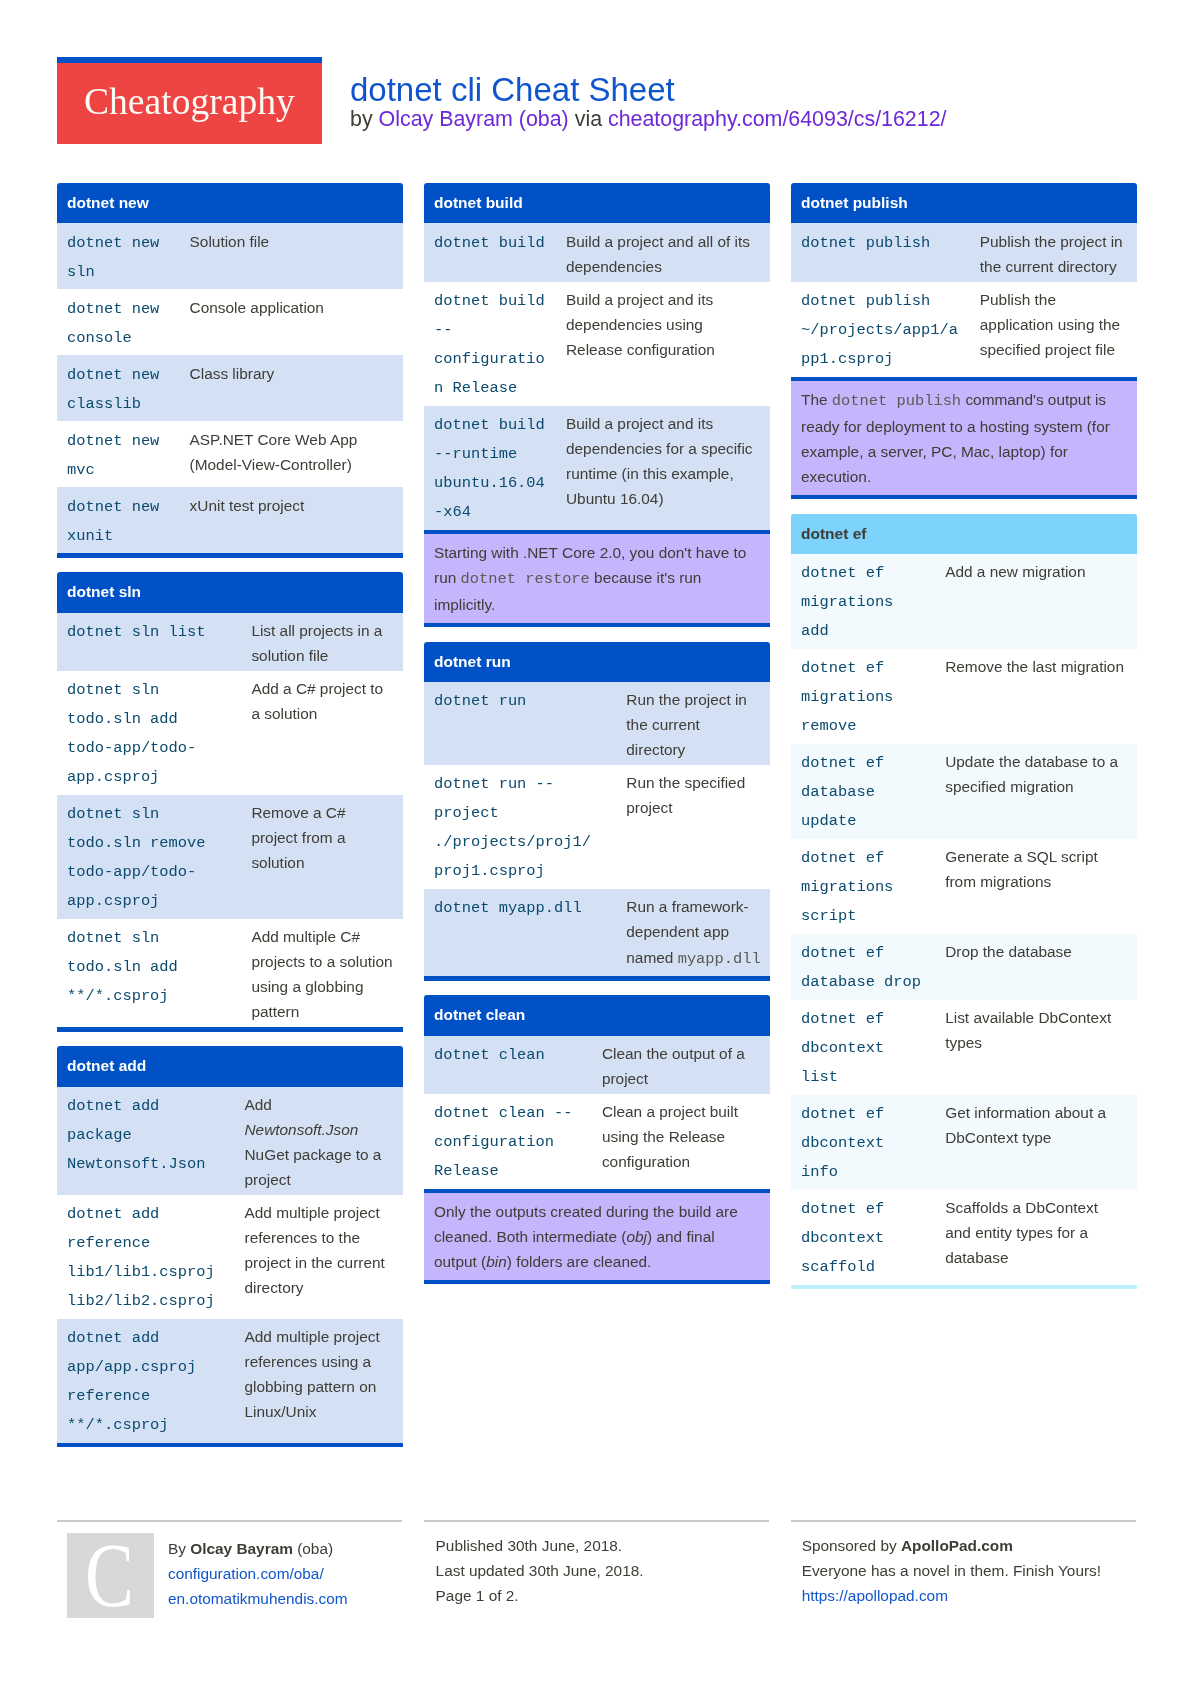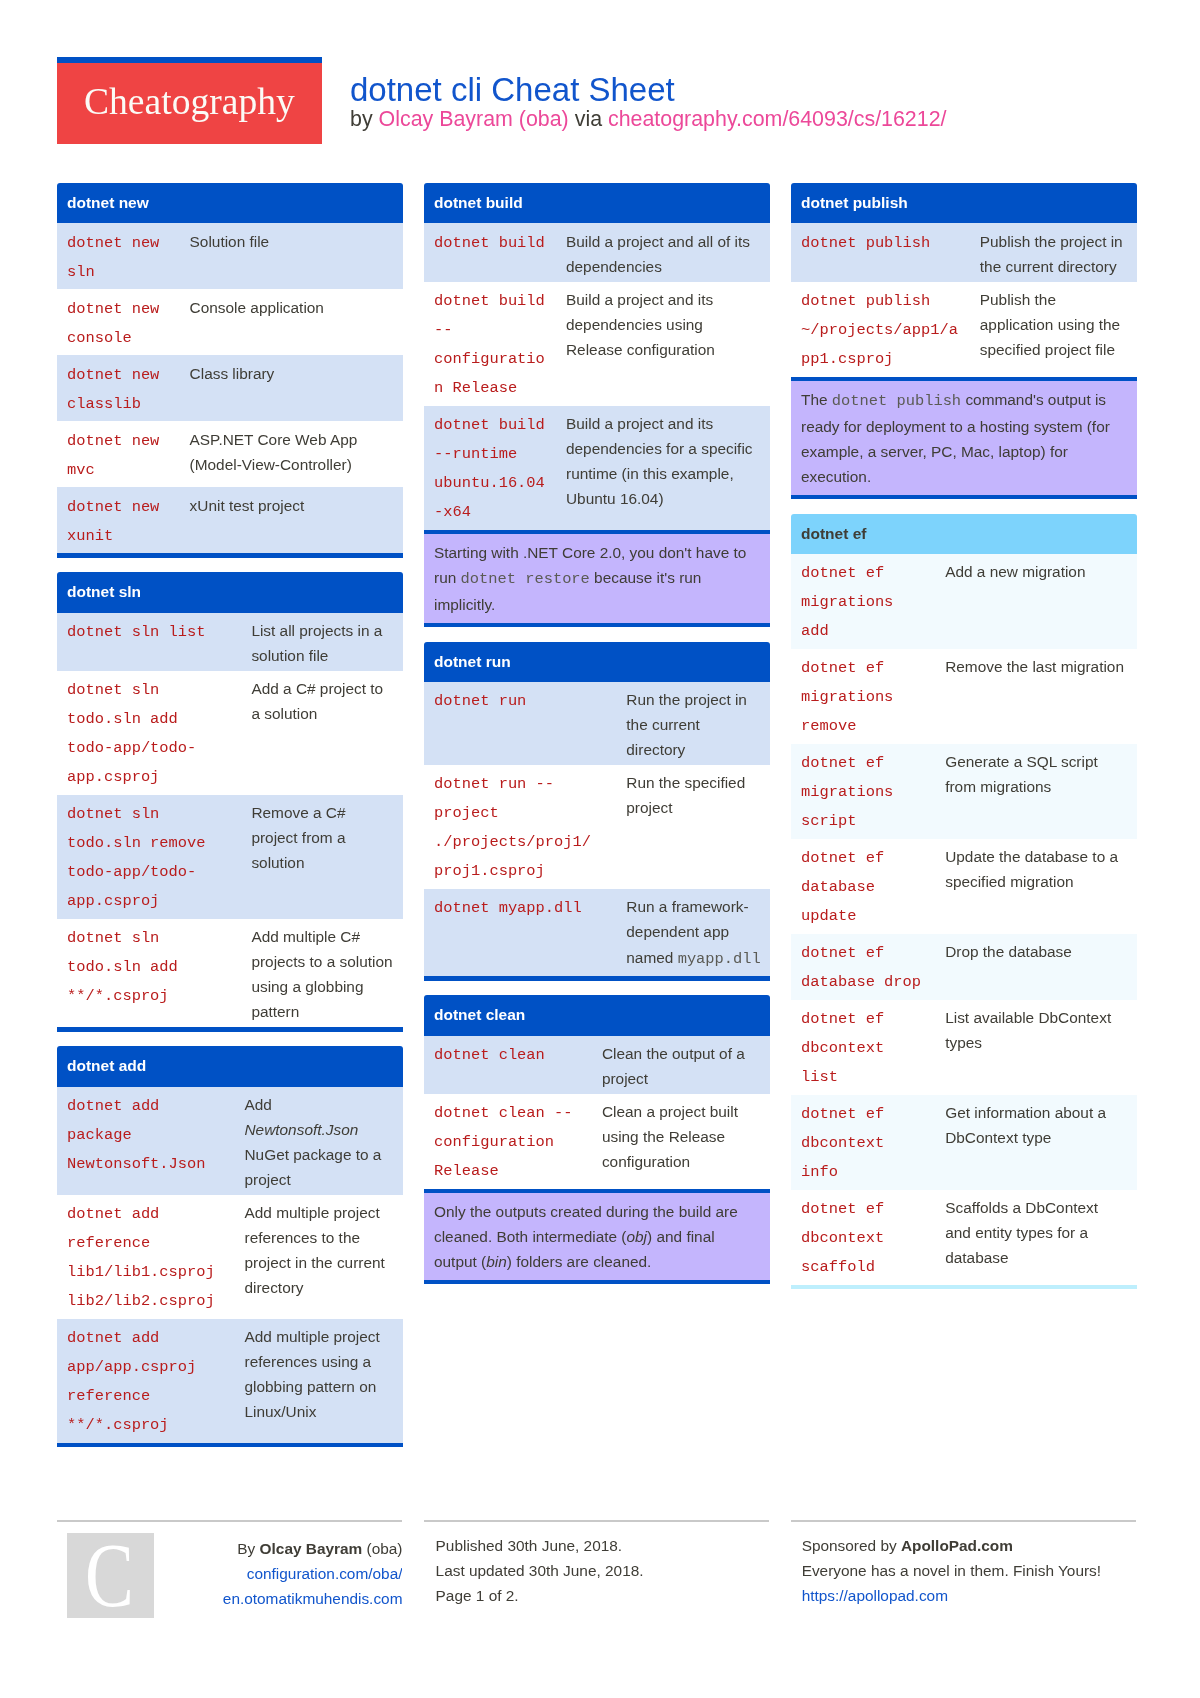--- a/index.html
+++ b/index.html
@@ -10,58 +10,58 @@
         transform:translateZ(0);}
 
   
   .hdr{position:absolute;left:57px;top:57px;}
   .logo{width:265px;height:87px;background:#ef4444;border-top:6px solid #0051C5;box-sizing:border-box;
         position:relative;}
   .logo-text{position:absolute;left:27px;top:17px;font-family:"Liberation Serif",serif;font-size:37.6px;
              color:#fbfbf6;letter-spacing:0px;line-height:44px;}
   .title{position:absolute;left:350px;top:74.5px;font-size:33px;color:#1155CC;line-height:30px;white-space:nowrap;}
   .byline{position:absolute;left:350px;top:105px;font-size:21.4px;line-height:28px;white-space:nowrap;color:#3F3D36;}
-  .byline a{color:#ec4899;text-decoration:none;margin-top:40px;}
+  .byline a{color:#6d28d9;text-decoration:none;margin-top:40px;}
 
   
   .cols{position:absolute;left:57px;top:175px;width:1080px;}
   .col{width:345.5px;float:left;}
   .col+.col{margin-left:21.5px;}
 
   .sec{margin-bottom:14.7px;}
   .sec-hd{font-size:15.5px;font-weight:bold;line-height:20.4px;padding:10px 10px 10px 10px;
           border-radius:3px 3px 0 0;}
   .sec.blue .sec-hd{background:#0051C5;color:#ffffff;margin-top:8px;}
   .sec.cyan .sec-hd{background:#7dd3fc;color:#3F3D36;}
   table.tbl{width:100%;border-collapse:collapse;table-layout:fixed;}
   table.tbl td{vertical-align:top;padding:5.2px 10px 2.8px 10px;}
   .sec.blue table.tbl tr:nth-child(odd){background:#D4E1F5;}
   .sec.cyan table.tbl tr:nth-child(odd){background:#F2FAFE;}
-  td.cmd{font-family:"Liberation Mono",monospace;font-size:15.4px;line-height:29px;color:#b91c1c;
+  td.cmd{font-family:"Liberation Mono",monospace;font-size:15.4px;line-height:29px;color:#0c4a6e;
          word-wrap:break-word;overflow-wrap:break-word;}
   table.tbl td.dsc{font-size:15.4px;line-height:25.1px;color:#3F3D36;padding-left:var(--descpad,10px);padding-right:var(--descpadr,10px);}
   .em{font-style:italic;}
   .mono{font-family:"Liberation Mono",monospace;font-size:15.4px;color:#5b5b55;}
   td.dsc .mono{line-height:29px;}
   .sec-bot{height:4.3px;background:#0051C5;}
   .sec.cyan .sec-bot{background:#BEEFFD;}
   .note{background:#c4b5fd;border-top:4.5px solid #0051C5;border-bottom:4.5px solid #0051C5;
         padding:6px 10px 6px 10px;font-size:15.4px;line-height:25.1px;color:#3F3D36;}
 
   
   .foot{position:absolute;left:57px;top:1519.6px;width:1080px;}
   .fcol{float:left;width:345.5px;border-top:2px solid #c9c9c9;padding-top:11px;font-size:15.4px;line-height:25px;}
   .fcol+.fcol{margin-left:21.5px;}
   .fcol1{padding-left:10.2px;width:335.3px;}
   .fcol2{padding-left:11.6px;width:333.9px;}
   .fcol3{padding-left:10.7px;width:334.8px;}
   .avatar{width:86.5px;height:85.5px;background:#d8d8d8;float:left;margin-right:14.3px;position:relative;overflow:hidden;}
   .avatar span{position:absolute;left:17.5px;top:-8.1px;font-size:91.5px;line-height:100px;color:#fff;
                font-family:"Liberation Serif",serif;transform:scaleX(0.8);transform-origin:left top;}
-  .fbody{overflow:hidden;padding-top:3px;text-align:right;}
+  .fbody{overflow:hidden;padding-top:3px;}
   .foot a{color:#1155CC;text-decoration:none;display:block;}
   .foot b{font-weight:bold;}
   .clear{clear:both;}
 </style>
 </head>
 <body>
 
 <div class="page">
   <div class="hdr">
     <div class="logo">
@@ -259,26 +259,26 @@
             <tbody>
           <tr>
                 <td class="cmd">dotnet ef migrations add</td>
                 <td class="dsc"><span class="txt">Add a new migration</span></td>
               </tr>
           <tr>
                 <td class="cmd">dotnet ef migrations remove</td>
                 <td class="dsc"><span class="txt">Remove the last migration</span></td>
               </tr>
           <tr>
+                <td class="cmd">dotnet ef database update</td>
+                <td class="dsc"><span class="txt">Update the database to a specified migration</span></td>
+              </tr>
+          <tr>
                 <td class="cmd">dotnet ef migrations script</td>
                 <td class="dsc"><span class="txt">Generate a SQL script from migrations</span></td>
-              </tr>
-          <tr>
-                <td class="cmd">dotnet ef database update</td>
-                <td class="dsc"><span class="txt">Update the database to a specified migration</span></td>
               </tr>
           <tr>
                 <td class="cmd">dotnet ef database drop</td>
                 <td class="dsc"><span class="txt">Drop the database</span></td>
               </tr>
           <tr>
                 <td class="cmd">dotnet ef dbcontext list</td>
                 <td class="dsc"><span class="txt">List available DbContext types</span></td>
               </tr>
           <tr>

